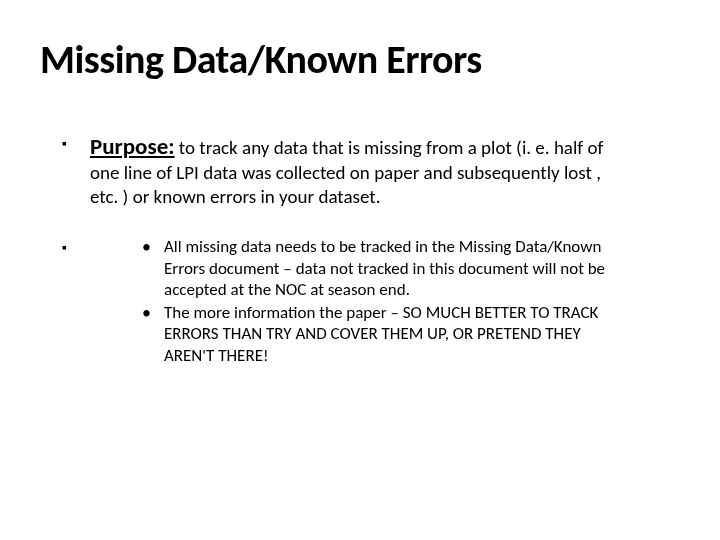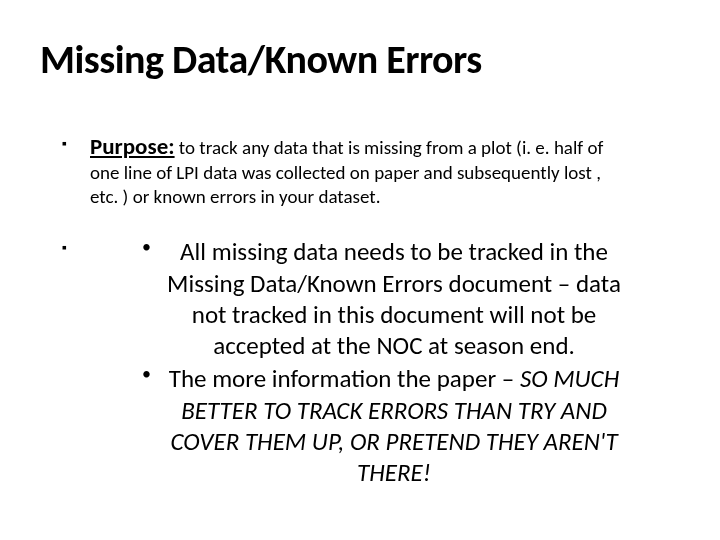--- a/index.html
+++ b/index.html
@@ -6,23 +6,23 @@
   html, body { width: 720px; height: 540px; background: #fff; font-family: Calibri, "Segoe UI", Arial, sans-serif; color: #000; }
   .slide { width: 664px; height: 540px; padding: 35px 40px 40px 40px; position: relative; }
   .title { font-size: 40px; font-weight: 700; letter-spacing: -0.5px; margin-bottom: 48px; }
   .body { padding-left: 20px; }
   .top-item { position: relative; padding-left: 30px; margin-bottom: 28px; font-size: 19px; line-height: 1.25; }
   .top-item::before { content: "\25AA"; position: absolute; left: 2px; top: 3px; font-size: 14px; color: #000; }
   .lead { font-size: 23px; font-weight: 700; }
   .lead-underline { text-decoration: underline; }
   .desc { font-size: 19px; font-weight: 400; }
   .sub-list { padding-left: 52px; margin-top: 6px; }
-  .sub-item { position: relative; padding-left: 22px; font-size: 25px; line-height: 1.25; margin-bottom: 2px; text-align: center; }
+  .sub-item { position: relative; padding-left: 22px; font-size: 17px; line-height: 1.25; margin-bottom: 2px; }
   .sub-item::before { content: "\2022"; position: absolute; left: 0; top: 0; font-size: 18px; color: #000; }
-  .emph { font-style: italic; }
+  .emph { }
 </style>
 </head>
 <body>
 
 <div class="slide">
   <h1 class="title">Missing Data/Known Errors</h1>
 
   <div class="body">
 
     <div class="top-item">

